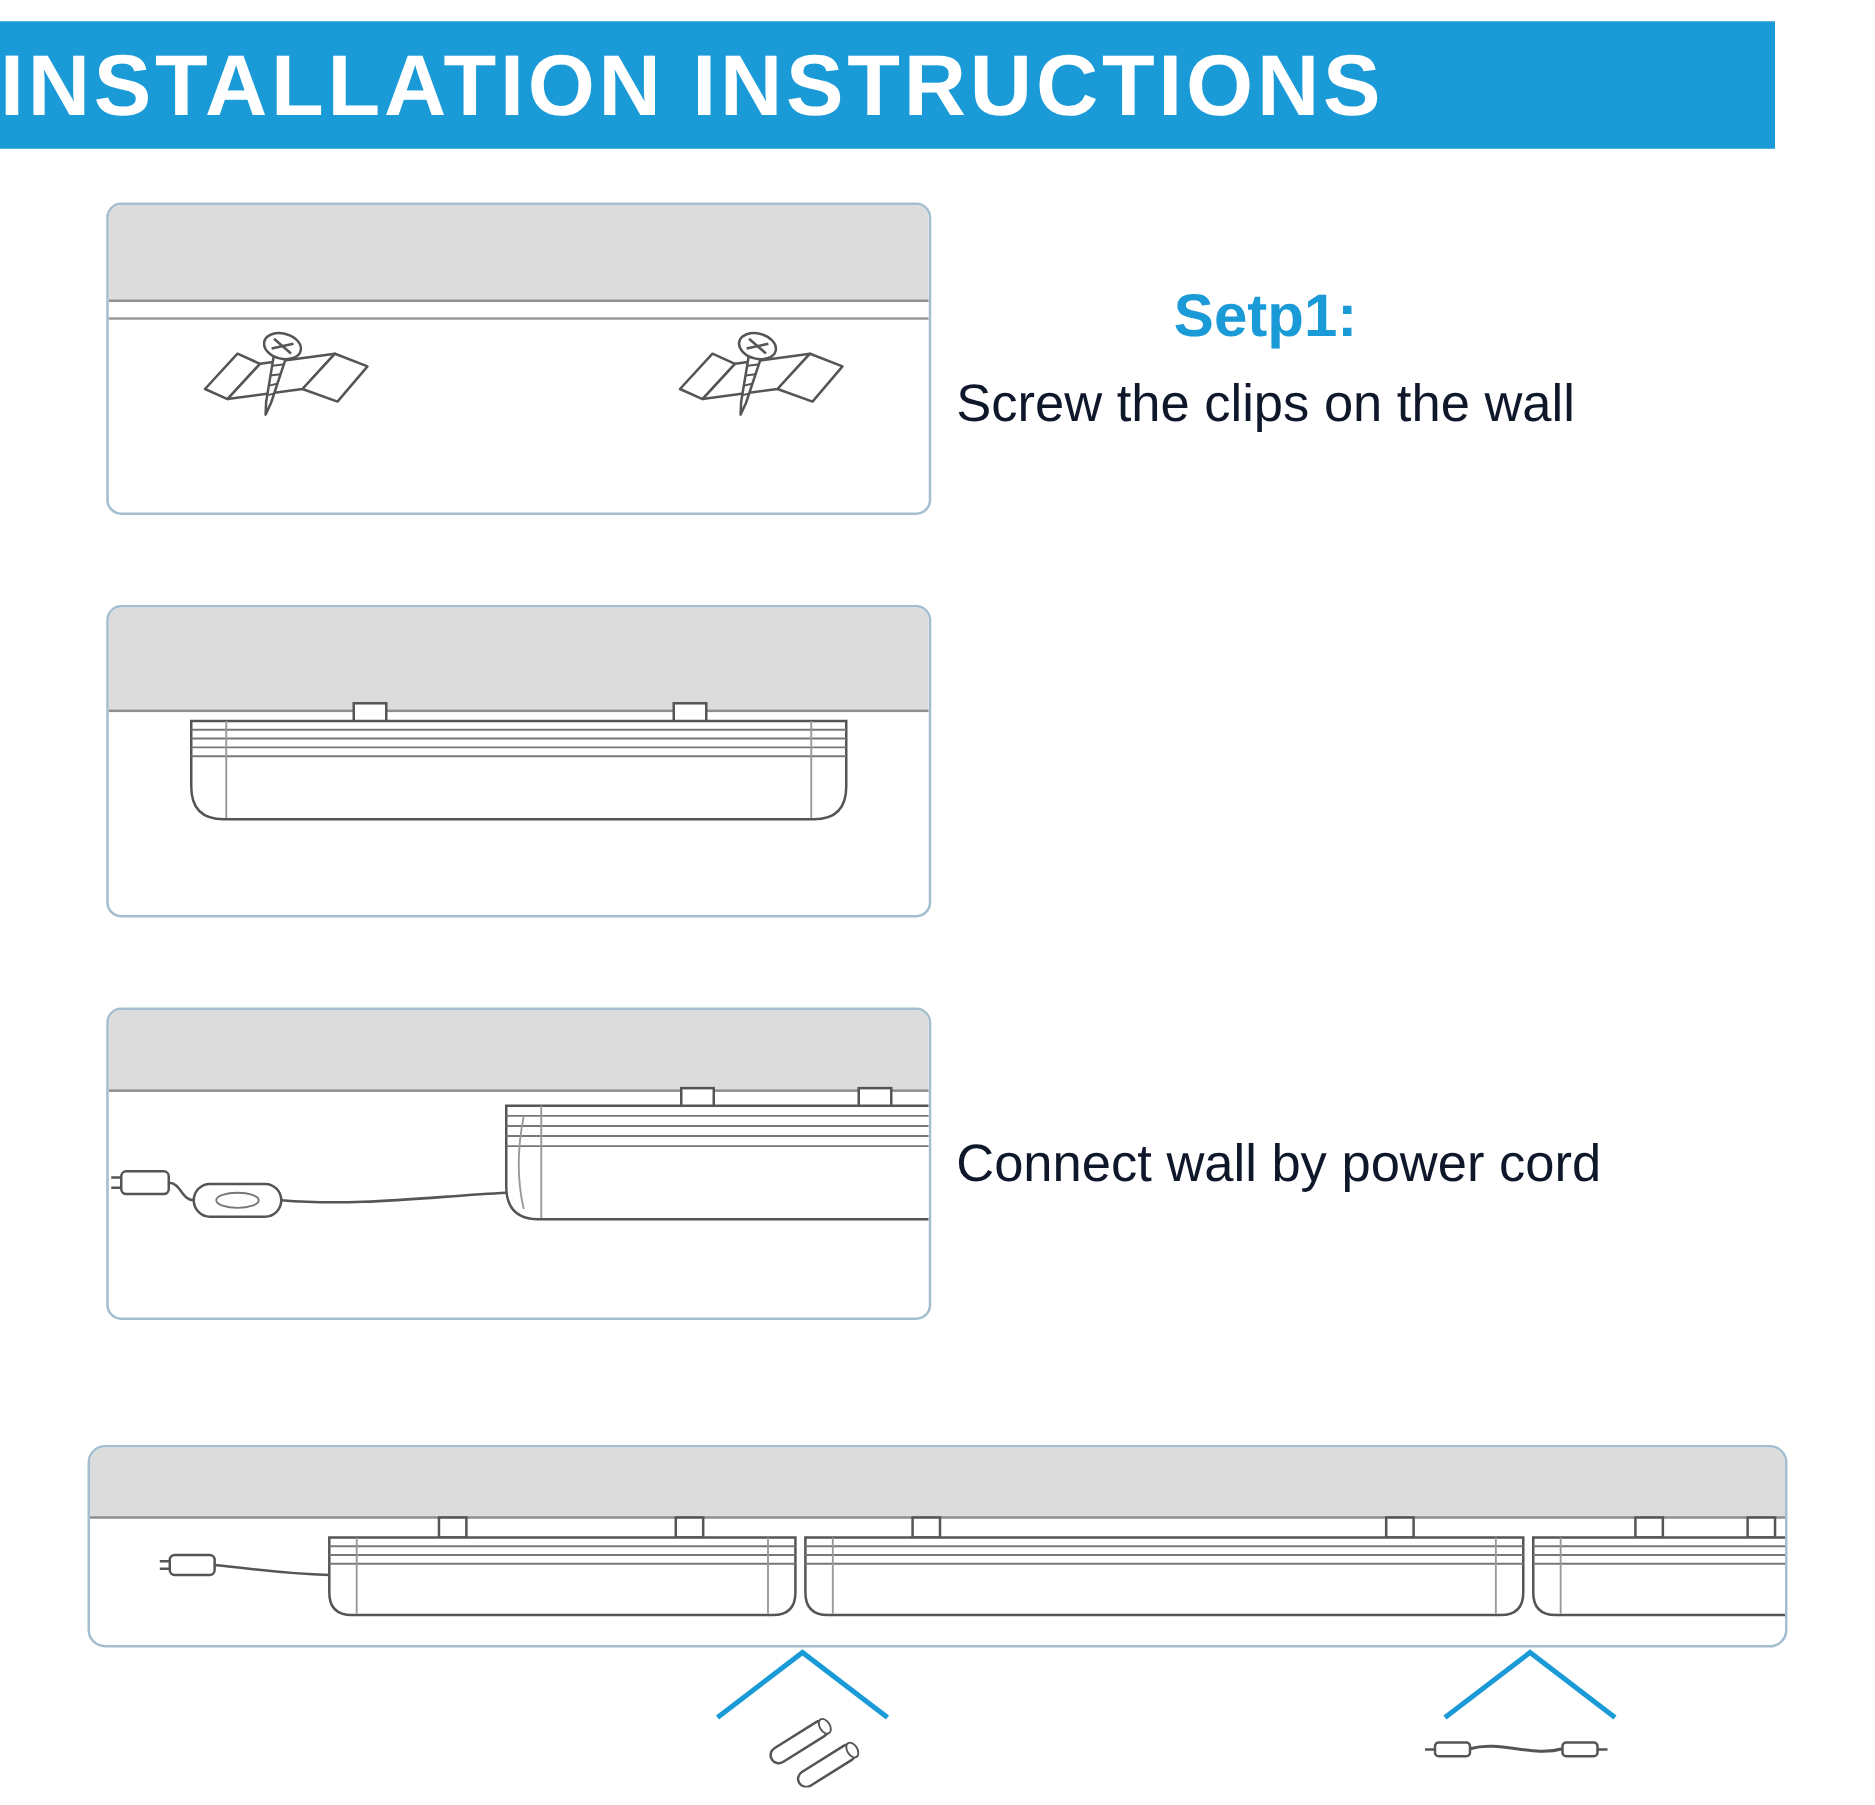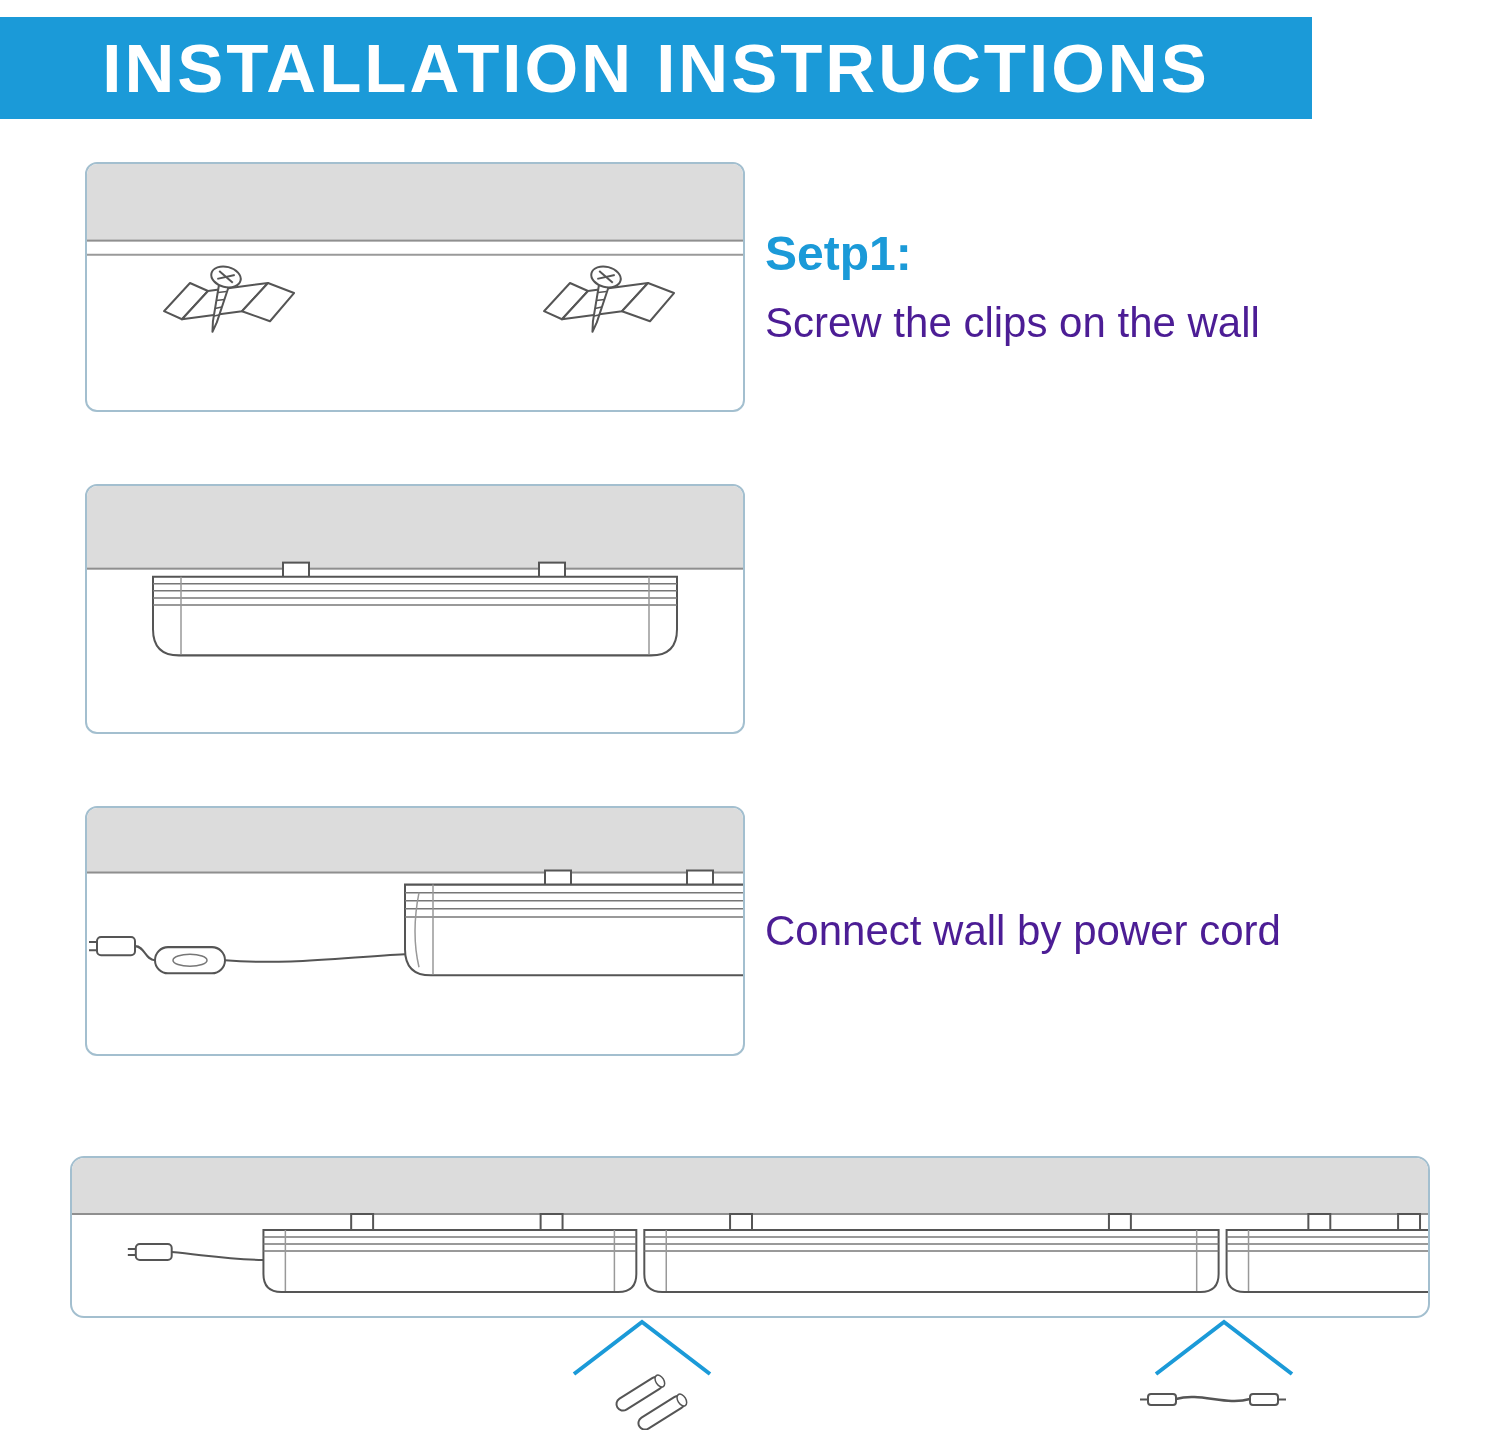--- a/index.html
+++ b/index.html
@@ -9,47 +9,47 @@
     --box-border:#a3bfcf;
   }
   *{margin:0;padding:0;box-sizing:border-box;}
   html,body{background:#ffffff;}
   body{
     width:1500px;height:1444px;overflow:hidden;
     font-family:"Liberation Sans",sans-serif;
     position:relative;
   }
   .banner{
-    margin-top:17px;height:102px;width:1312px;
+    margin-top:17px;height:102px;width:1420px;
     background:var(--accent-blue,#1b9ad8);
-    display:flex;align-items:center;justify-content:center;
+    display:flex;align-items:center;justify-content:flex-start;
   }
   .banner h1{
     color:#ffffff;font-size:69px;font-weight:700;letter-spacing:3px;
     white-space:nowrap;
   }
-  .steps{margin-top:43px;}
+  .steps{margin-top:43px;text-align:center;}
   .step-row{
     display:flex;align-items:center;gap:20px;
     margin-left:85px;margin-bottom:72px;
   }
   .step-row:last-child{margin-bottom:0;}
   .diagram-box{
     width:660px;height:250px;flex:0 0 auto;
     border:2px solid var(--box-border,#a3bfcf);
     border-radius:12px;background:#ffffff;overflow:hidden;
   }
   .diagram-box svg{display:block;width:100%;height:100%;}
   .step-text{display:flex;flex-direction:column;gap:18px;max-width:720px;}
   .step-label{
     color:var(--accent-blue,#1b9ad8);
     font-size:48px;font-weight:700;
   }
   .step-desc{
-    color:#4c1d95;font-size:42px;font-weight:400;line-height:1.15;
+    color:#0f172a;font-size:42px;font-weight:400;line-height:1.15;
   }
   .footer-diagram{margin-top:100px;margin-left:70px;width:1360px;}
   .big-box{
     width:1360px;height:162px;
     border:2px solid var(--box-border,#a3bfcf);
     border-radius:14px;background:#ffffff;overflow:hidden;
   }
   .big-box svg{display:block;width:100%;height:100%;}
   .overlay{width:1360px;height:112px;}
   .overlay svg{display:block;width:100%;height:100%;}

